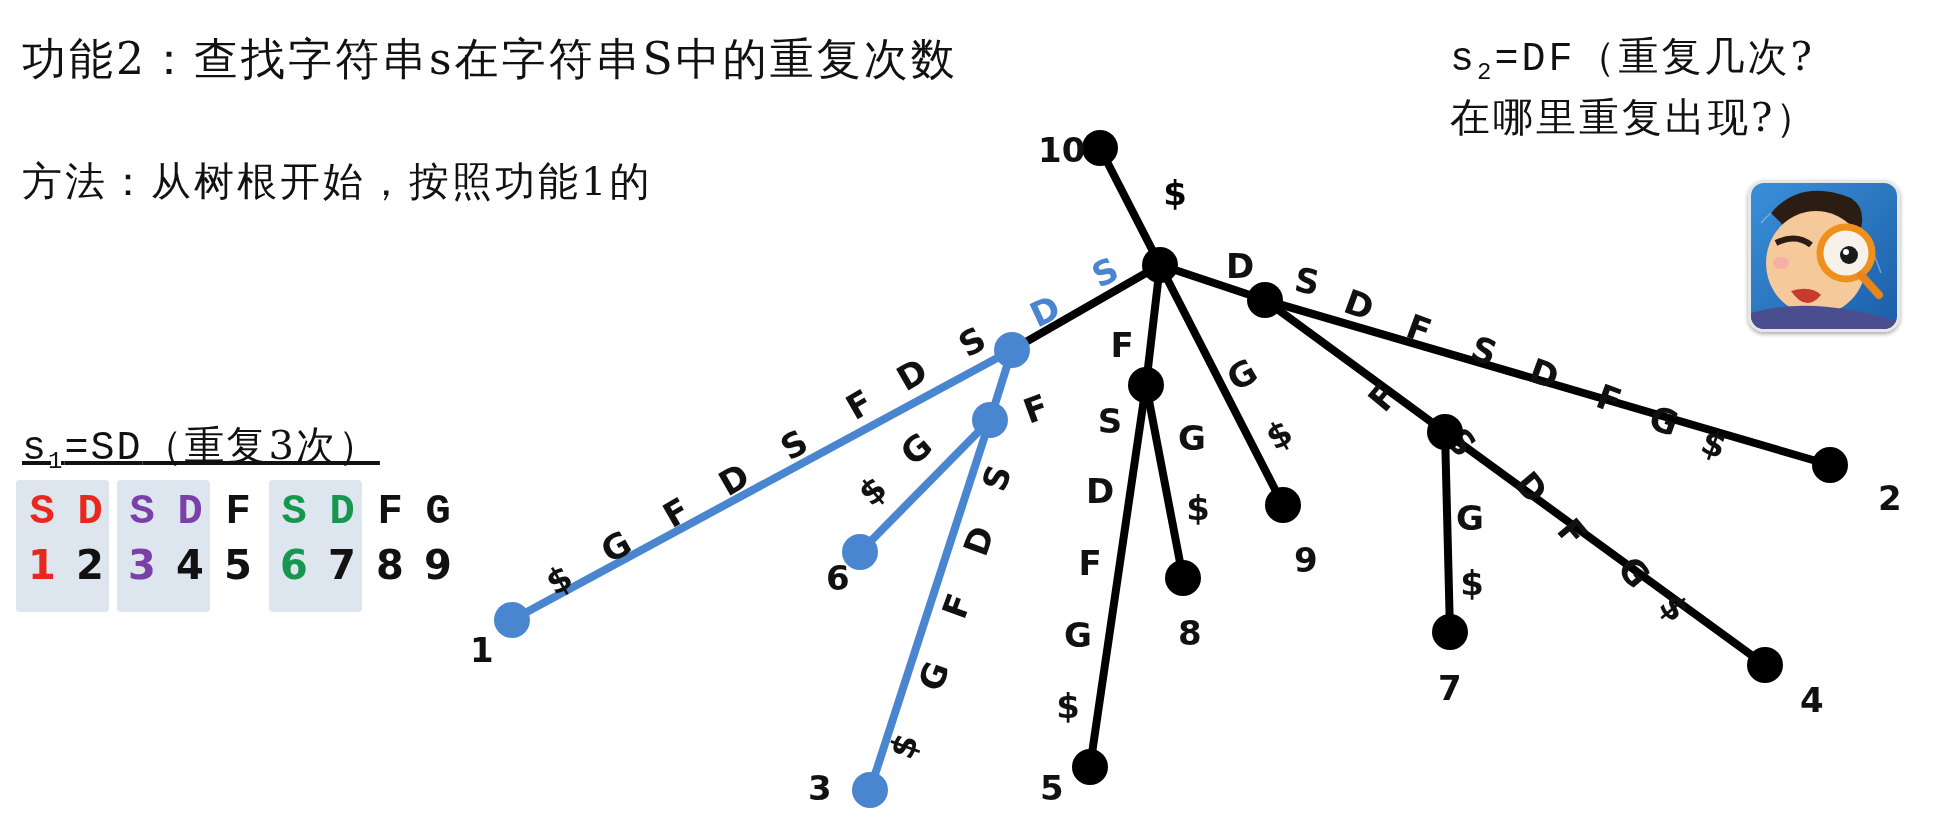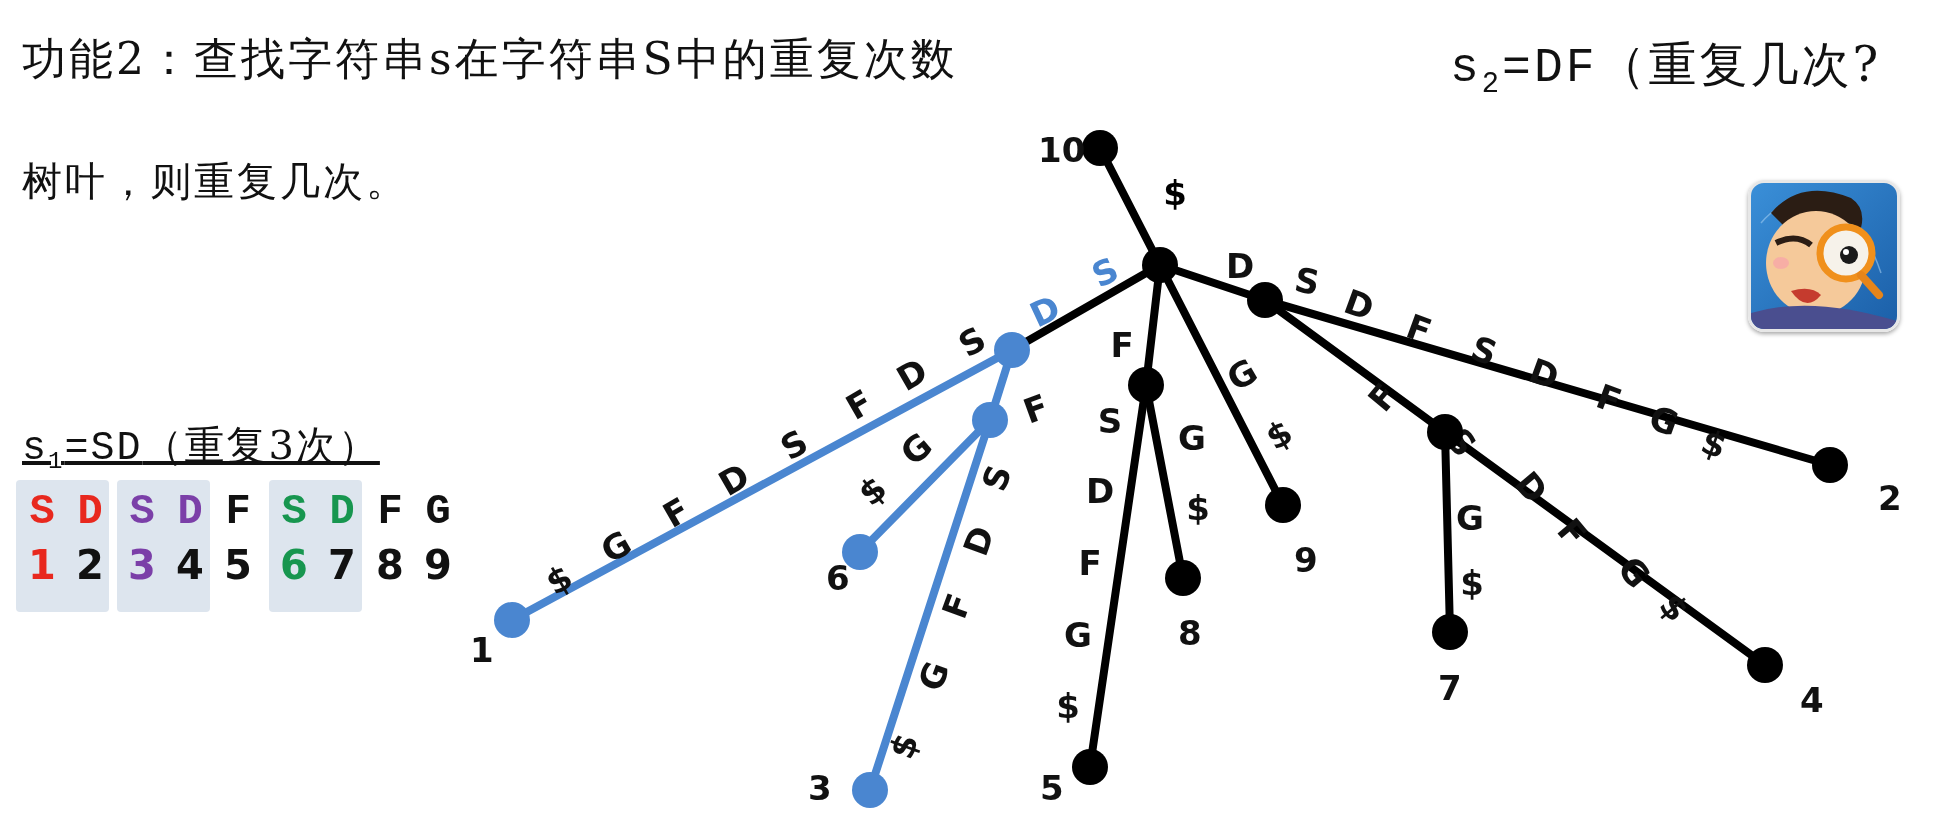--- a/index.html
+++ b/index.html
@@ -1,45 +1,46 @@
 <!DOCTYPE html>
 <html><head>
 <meta charset="utf-8">
 <style>
   html, body { margin: 0; padding: 0; background: #ffffff; }
   body { width: 1937px; height: 828px; position: relative; overflow: hidden; font-family: "DejaVu Sans", sans-serif; color: #111; }
   .cn { font-family: "DejaVu Serif", serif; }
   .title { position: absolute; left: 22px; top: 30px; font-size: 44px; letter-spacing: 3px; }
   .method { position: absolute; left: 22px; top: 142px; font-size: 40px; line-height: 78px; letter-spacing: 3px; width: 800px; }
   .method div { white-space: nowrap; }
-  .q2 { position: absolute; left: 1450px; top: 24px; font-size: 48px; line-height: 80px; letter-spacing: 3px; }
+  .q2 { position: absolute; left: 1450px; top: 34px; font-size: 40px; line-height: 44px; letter-spacing: 3px; }
   .mono { font-family: "Liberation Mono", monospace; }
   sub { font-size: 60%; }
   .s1 { position: absolute; left: 22px; top: 418px; font-size: 40px; letter-spacing: 2px; text-decoration: underline; }
   .seq { position: absolute; left: 16px; top: 480px; }
   .box { position: absolute; background: #dde5ee; border-radius: 4px; }
   .cell { position: absolute; width: 44px; text-align: center; font-weight: bold; }
   .cell.ch { font-family: "Liberation Mono", monospace; font-size: 42px; top: 8px; }
   .cell.num { font-family: "DejaVu Sans", sans-serif; font-size: 40px; top: 62px; }
   .avatar { position: absolute; left: 1748px; top: 180px; width: 146px; height: 146px; border-radius: 16px; background: linear-gradient(135deg,#3a8fd8,#1b5fa8); box-shadow: 0 2px 4px rgba(0,0,0,0.35); border: 3px solid #e7e7e7; overflow: hidden; }
   svg.tree { position: absolute; left: 0; top: 0; }
   .lbl { font-family: "DejaVu Sans", sans-serif; font-weight: bold; font-size: 34px; }
   .nlbl { font-family: "DejaVu Sans", sans-serif; font-weight: bold; font-size: 34px; }
 </style>
 </head>
 <body>
 
 <div class="title cn">功能2：查找字符串s在字符串S中的重复次数</div>
 
 <div class="method cn">
-  <div>树叶，则重复几次。</div>
+  <div>方法：从树根开始，按照功能1的</div>
 </div>
 
 <div class="q2 cn">
   <div><span class="mono">s</span><sub class="mono">2</sub><span class="mono">=DF</span><span>（重复几次?</span></div>
+  <div>在哪里重复出现?）</div>
 </div>
 
 <div class="avatar">
   <svg width="146" height="146" viewBox="0 0 146 146">
     <path d="M10 40 Q40 5 90 20" stroke="#9ccaf0" stroke-width="1.5" fill="none" opacity="0.6"></path>
     <path d="M100 30 Q120 60 130 90" stroke="#9ccaf0" stroke-width="1.5" fill="none" opacity="0.6"></path>
     <path d="M20 30 Q50 -5 100 15 Q115 25 110 45 Q80 30 40 50 Z" fill="#2b1d14"></path>
     <ellipse cx="65" cy="80" rx="50" ry="52" fill="#f5c99a"></ellipse>
     <path d="M25 60 Q45 50 60 62" stroke="#2b1d14" stroke-width="6" fill="none"></path>
     <ellipse cx="30" cy="80" rx="8" ry="6" fill="#f7a7a7" opacity="0.8"></ellipse>

